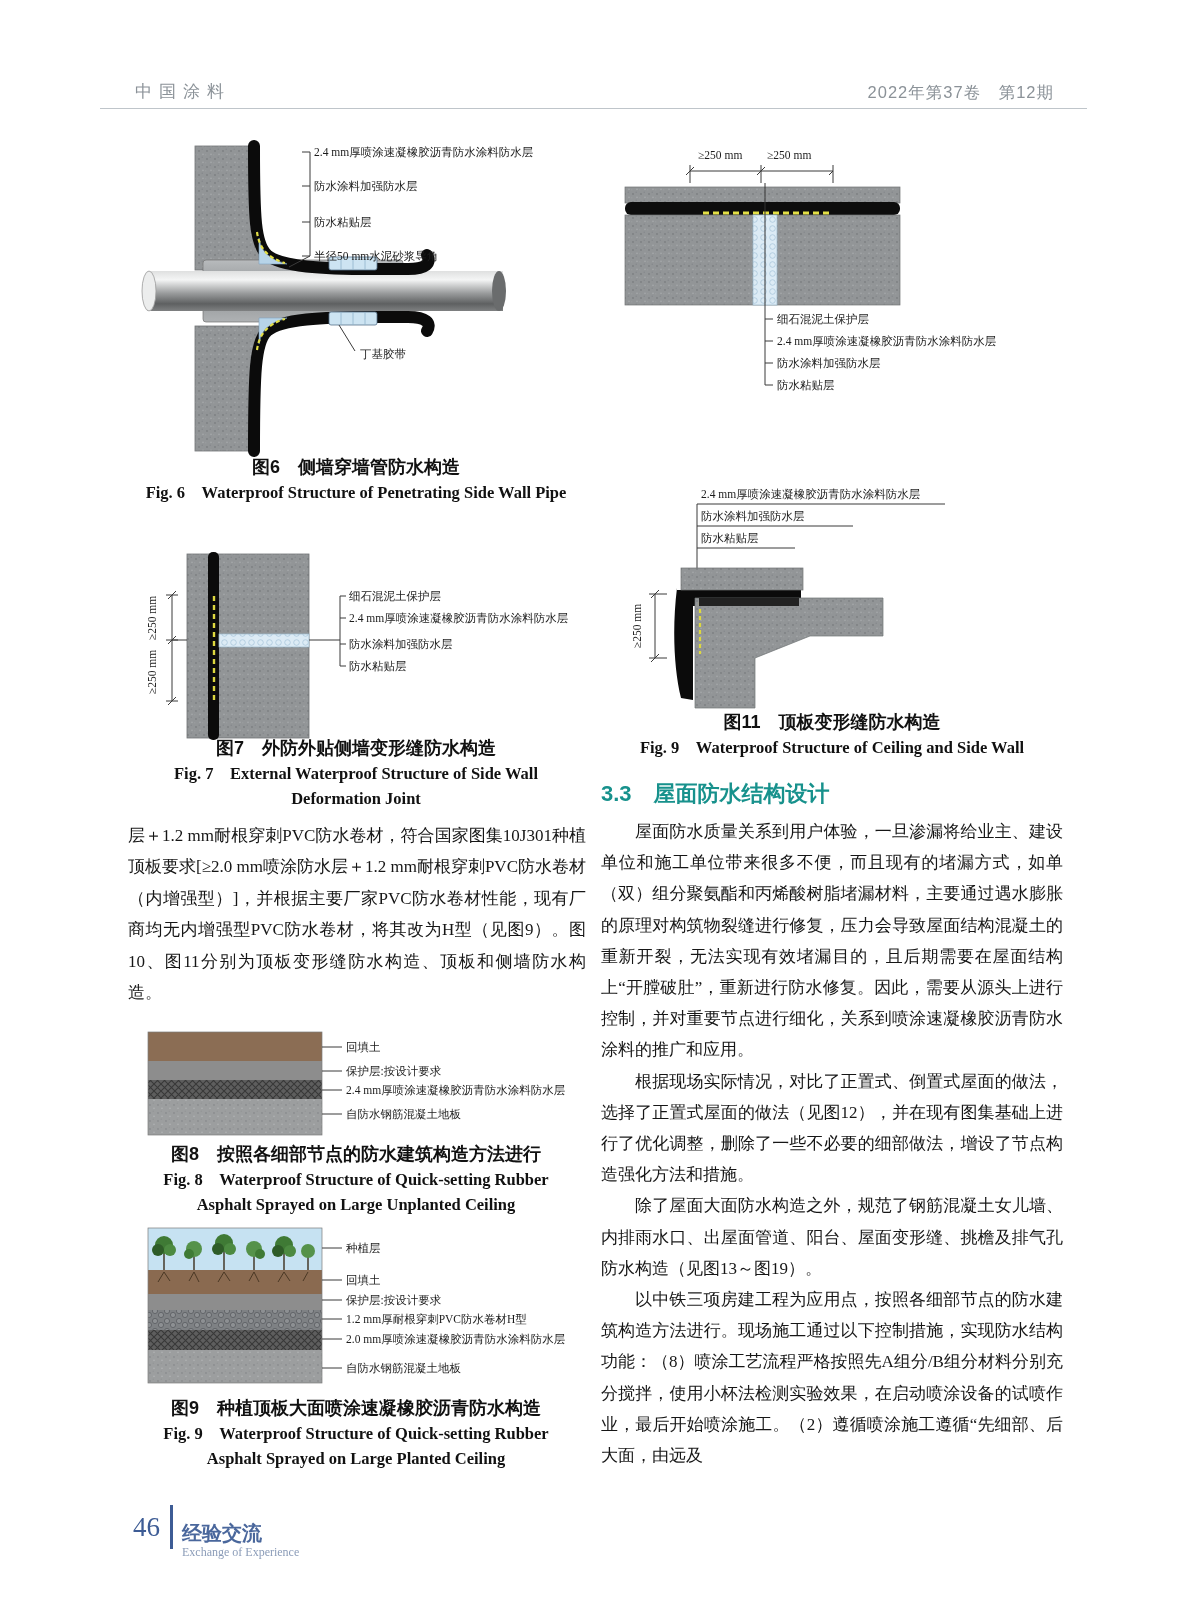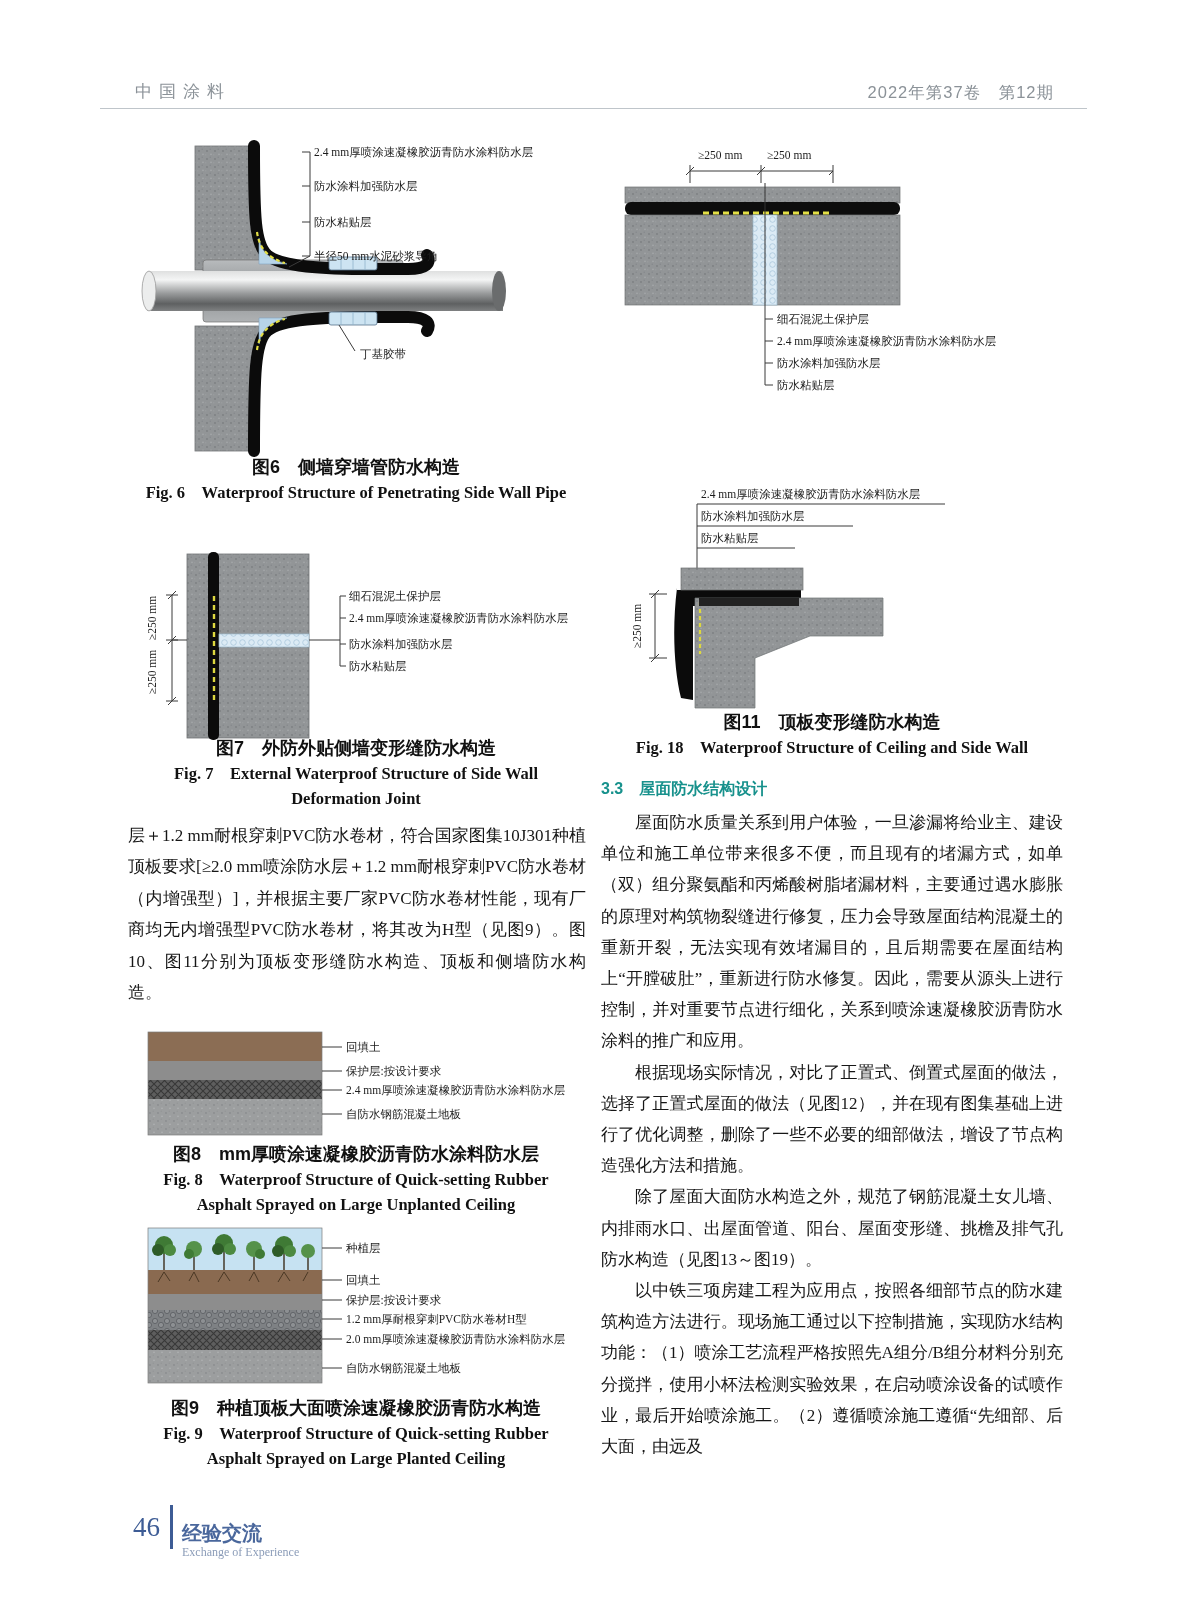--- a/index.html
+++ b/index.html
@@ -16,21 +16,21 @@
   .lbl{font-family:"Liberation Serif",serif;font-size:11.5px;fill:#1c1c1c;}
   .dim{font-family:"Liberation Serif",serif;font-size:11.5px;fill:#1c1c1c;}
   .ldr{stroke:#3a3a3a;stroke-width:1;fill:none;}
   
   .cap{position:absolute;text-align:center;line-height:25px;}
   .cap .zh{font-family:"Liberation Sans",sans-serif;font-weight:700;font-size:18px;color:#111;}
   .cap .en{font-family:"Liberation Serif",serif;font-weight:700;font-size:16.5px;color:#111;}
   
   .body-par{position:absolute;font-size:17px;line-height:31.4px;text-align:justify;color:#161616;}
   .rcol{position:absolute;left:601px;top:779px;width:462px;}
-  .sec-head{font-family:"Liberation Sans",sans-serif;font-weight:700;font-size:16px;color:#17918c;
+  .sec-head{font-family:"Liberation Sans",sans-serif;font-weight:700;font-size:22px;color:#17918c;
             margin:0 0 7px 0;}
   .rcol p{margin:0;font-size:17px;line-height:31.2px;text-align:justify;text-indent:2em;color:#161616;}
   
   .footer{position:absolute;left:133px;top:1494px;display:flex;align-items:center;}
   .pg-num{font-family:"Liberation Serif",serif;font-size:27px;color:#3d5c95;margin-right:10px;}
   .ft-bar{width:3px;height:44px;background:#3d5c95;margin-right:9px;}
   .ft-zh{font-family:"Liberation Sans",sans-serif;font-weight:700;font-size:20px;color:#4a679c;line-height:22px;margin-top:28px;}
   .ft-en{font-family:"Liberation Serif",serif;font-size:12px;color:#8b9cb8;line-height:16px;}
 </style>
 </head>
@@ -153,21 +153,21 @@
     <rect x="8" y="85" width="174" height="36" fill="url(#pConcL)"></rect>
     <rect x="8" y="18" width="174" height="103" fill="none" stroke="#7b7b7b" stroke-width="0.7"></rect>
     <path class="ldr" d="M182,33 L202,33 M182,57 L202,57 M182,76 L202,76 M182,100 L202,100"></path>
     <text class="lbl" x="206" y="37">回填土</text>
     <text class="lbl" x="206" y="61">保护层:按设计要求</text>
     <text class="lbl" x="206" y="80">2.4 mm厚喷涂速凝橡胶沥青防水涂料防水层</text>
     <text class="lbl" x="206" y="104">自防水钢筋混凝土地板</text>
   </svg>
 
   <div class="cap" style="left:130px;top:1142px;width:452px">
-    <div class="zh">图8　mm厚喷涂速凝橡胶沥青防水涂料防水层</div>
+    <div class="zh">图8　按照各细部节点的防水建筑构造方法进行</div>
     <div class="en">Fig. 8　Waterproof Structure of Quick-setting Rubber</div>
     <div class="en">Asphalt Sprayed on Large Unplanted Ceiling</div>
   </div>
 
   <svg class="figsvg" style="left:140px;top:1218px" width="445" height="172" viewBox="0 0 445 172">
     <rect x="8" y="10" width="174" height="42" fill="#c6e2f2"></rect>
     <g stroke="#3c2f1f" stroke-width="1.4">
       <path d="M24,52 V32 M54,52 V36 M84,52 V30 M114,52 V36 M144,52 V32 M168,52 V38"></path>
       <g stroke="none">
         <circle cx="24" cy="27" r="9" fill="#3f7a35"></circle>
@@ -241,29 +241,29 @@
     <line x1="85" y1="124" x2="85" y2="176" stroke="#ddd83f" stroke-width="2.2" stroke-dasharray="4,3"></line>
     <rect x="84" y="120" width="100" height="8" fill="#222"></rect>
     <g>
       <path class="ldr" d="M40,116 L40,180 M34,116 L52,116 M34,180 L52,180 M36,120 L44,112 M36,184 L44,176"></path>
       <text class="dim" transform="translate(26,148) rotate(-90)" text-anchor="middle">≥250 mm</text>
     </g>
   </svg>
 
   <div class="cap" style="left:601px;top:710px;width:462px">
     <div class="zh">图11　顶板变形缝防水构造</div>
-    <div class="en">Fig. 18　Waterproof Structure of Ceiling and Side Wall</div>
+    <div class="en">Fig. 9　Waterproof Structure of Ceiling and Side Wall</div>
   </div>
 
   <div class="rcol">
     <h3 class="sec-head">3.3　屋面防水结构设计</h3>
     <p>屋面防水质量关系到用户体验，一旦渗漏将给业主、建设单位和施工单位带来很多不便，而且现有的堵漏方式，如单（双）组分聚氨酯和丙烯酸树脂堵漏材料，主要通过遇水膨胀的原理对构筑物裂缝进行修复，压力会导致屋面结构混凝土的重新开裂，无法实现有效堵漏目的，且后期需要在屋面结构上“开膛破肚”，重新进行防水修复。因此，需要从源头上进行控制，并对重要节点进行细化，关系到喷涂速凝橡胶沥青防水涂料的推广和应用。</p>
     <p>根据现场实际情况，对比了正置式、倒置式屋面的做法，选择了正置式屋面的做法（见图12），并在现有图集基础上进行了优化调整，删除了一些不必要的细部做法，增设了节点构造强化方法和措施。</p>
     <p>除了屋面大面防水构造之外，规范了钢筋混凝土女儿墙、内排雨水口、出屋面管道、阳台、屋面变形缝、挑檐及排气孔防水构造（见图13～图19）。</p>
-    <p>以中铁三项房建工程为应用点，按照各细部节点的防水建筑构造方法进行。现场施工通过以下控制措施，实现防水结构功能：（1）喷涂工艺流程严格按照先A组分/B组分材料分别充分搅拌，使用小杯法检测实验效果，在启动喷涂设备的试喷作业，最后开始喷涂施工。（2）遵循喷涂施工遵循“先细部、后大面，由远及</p>
+    <p>以中铁三项房建工程为应用点，按照各细部节点的防水建筑构造方法进行。现场施工通过以下控制措施，实现防水结构功能：（8）喷涂工艺流程严格按照先A组分/B组分材料分别充分搅拌，使用小杯法检测实验效果，在启动喷涂设备的试喷作业，最后开始喷涂施工。（2）遵循喷涂施工遵循“先细部、后大面，由远及</p>
   </div>
 
   <div class="footer">
     <div class="pg-num">46</div>
     <div class="ft-bar"></div>
     <div>
       <div class="ft-zh">经验交流</div>
       <div class="ft-en">Exchange of Experience</div>
     </div>
   </div>

